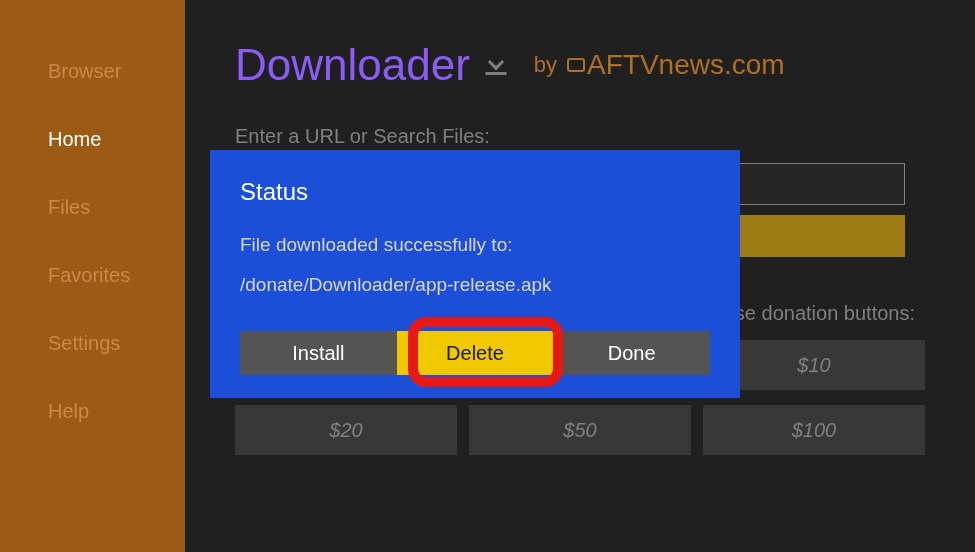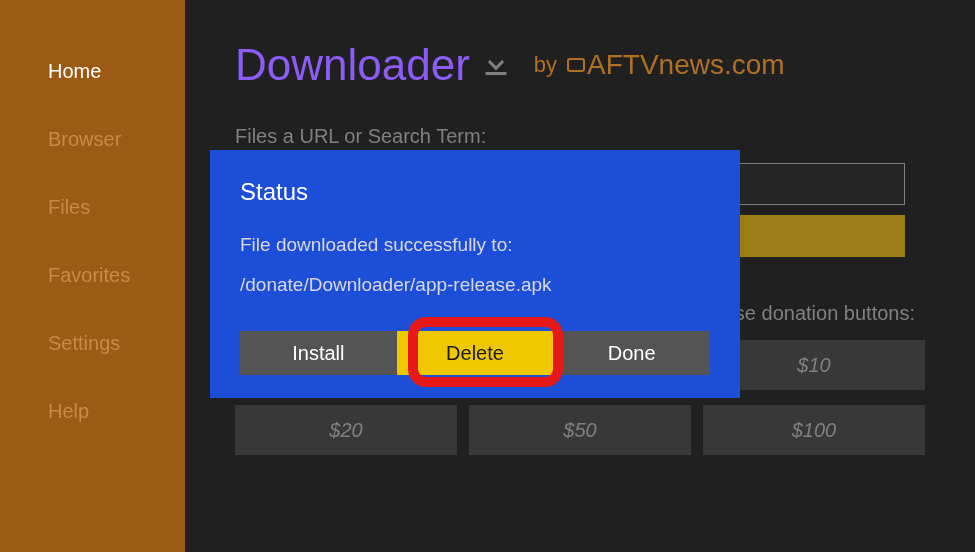--- a/index.html
+++ b/index.html
@@ -166,43 +166,43 @@
       left: 408px;
       top: 317px;
       z-index: 20;
       pointer-events: none;
     }
   </style>
 </head>
 <body>
 
 <div class="sidebar">
+  <div class="sidebar-item">Browser</div>
   <div class="sidebar-item active">Home</div>
-  <div class="sidebar-item">Browser</div>
   <div class="sidebar-item">Files</div>
   <div class="sidebar-item">Favorites</div>
   <div class="sidebar-item">Settings</div>
   <div class="sidebar-item">Help</div>
 </div>
 
 <div class="main">
   <div class="header">
     <span class="app-title">Downloader</span>
     <span class="download-icon">
       <svg width="36" height="36" viewBox="0 0 24 24" fill="#808080">
           <path d="M12 2v12l-4-4-1.4 1.4L12 17l5.4-5.6L16 10l-4 4V2h0zm-7 16h14v2H5v-2z"></path>
         </svg>
     </span>
     <span class="by-text">by</span>
     <span style="width:10px"></span>
     <span class="tv-icon"></span>
     <span class="aftvnews">AFTVnews.com</span>
   </div>
 
-  <div class="url-label">Files a URL or Search Term:</div>
+  <div class="url-label">Enter a URL or Search Files:</div>
   <input class="url-input" value="" style="">
   <button class="go-button"></button>
 
   <div class="donation-label">If you like this app, please donate via these donation buttons:</div>
   <div class="donation-row">
     <button class="donation-btn">$1</button>
     <button class="donation-btn">$5</button>
     <button class="donation-btn">$10</button>
   </div>
   <div class="donation-row">

